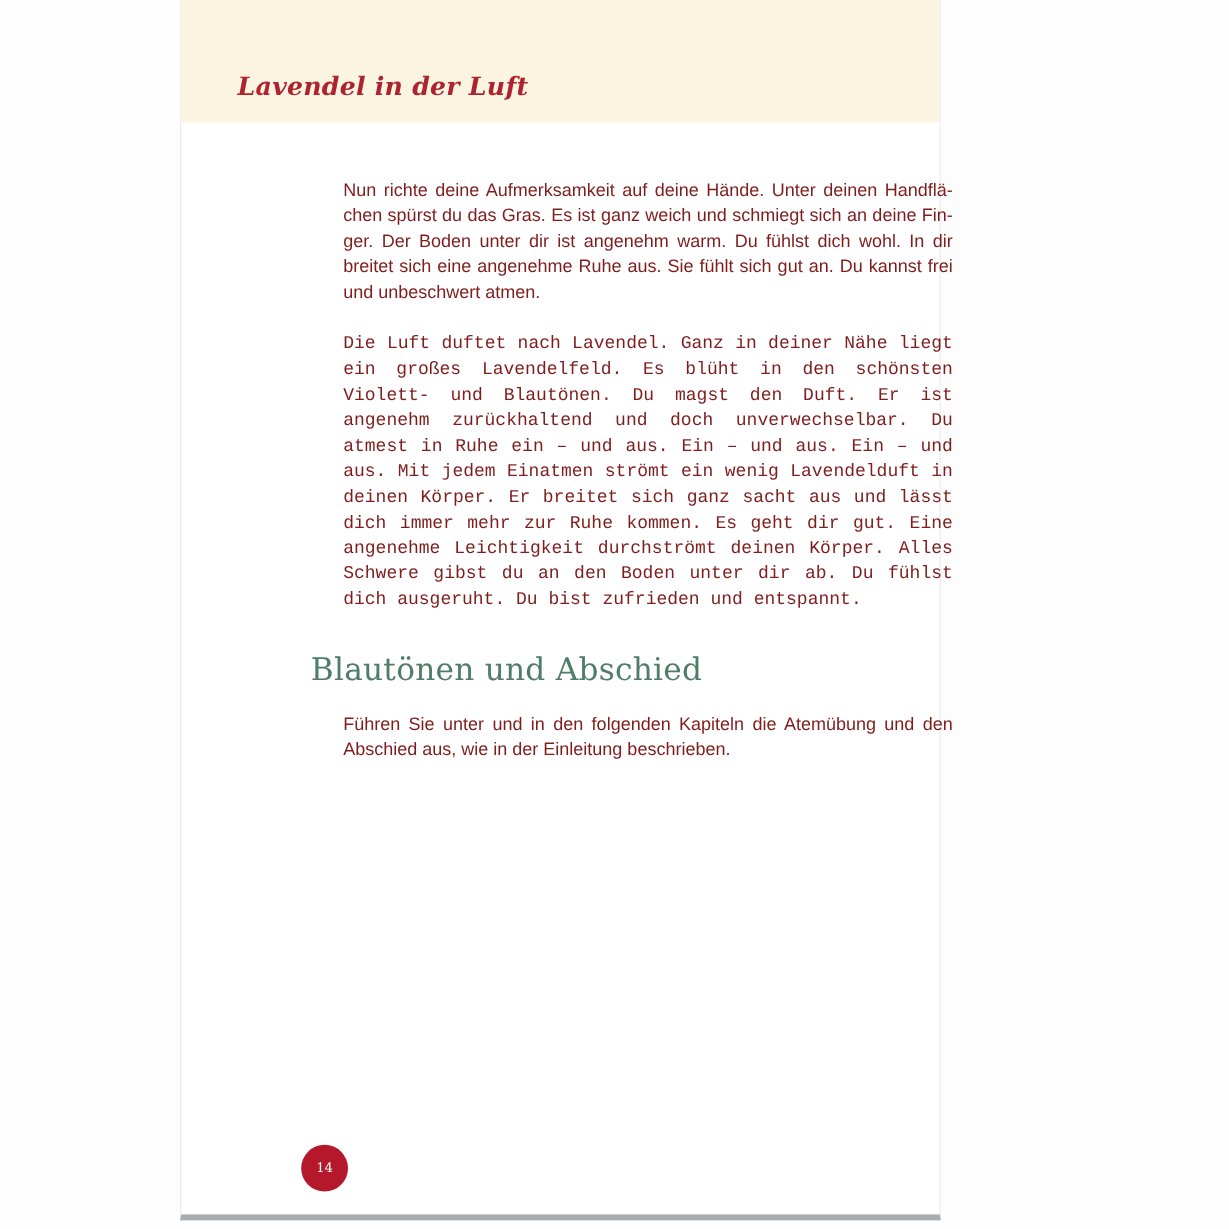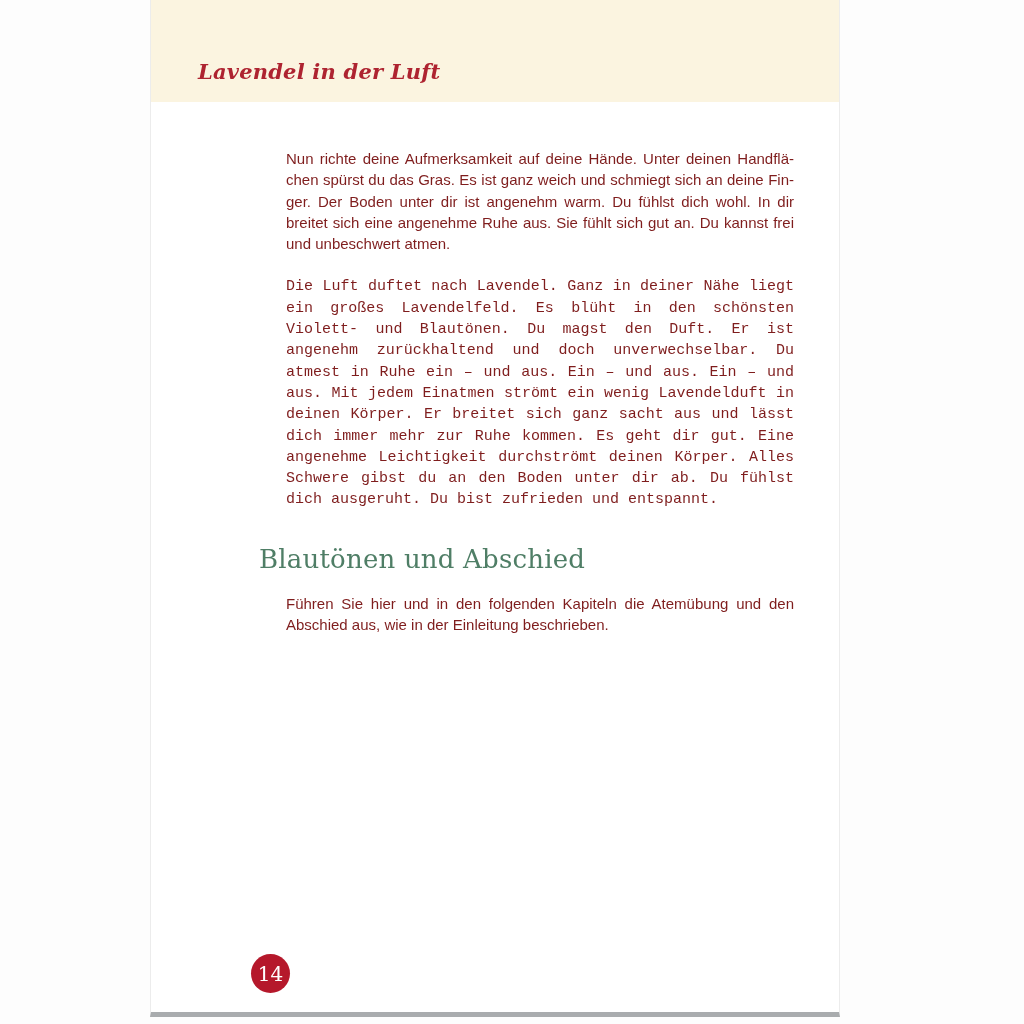--- a/index.html
+++ b/index.html
@@ -9,21 +9,21 @@
     font-family: "Liberation Sans", sans-serif;
     overflow: hidden;
   }
   .canvas {
     position: relative;
     width: 1024px; height: 1024px;
   }
   .page {
     position: absolute;
     left: 150px; top: 0;
-    width: 690px; height: 1017px;
+    width: 634px; height: 1017px;
     background: #ffffff;
     border-left: 1px solid #ececec;
     border-right: 1px solid #ececec;
     border-bottom: 5px solid #a9acae;
   }
   .header-band {
     height: 102px;
     background: #fbf4e0;
     display: flex;
     align-items: flex-end;
@@ -64,21 +64,21 @@
     margin-top: 19px;
   }
   .page-number-badge {
     position: absolute;
     left: 100px; top: 954px;
     width: 39px; height: 39px;
     border-radius: 50%;
     background: #b5182b;
     color: #ffffff;
     font-family: "DejaVu Serif", serif;
-    font-size: 20px;
+    font-size: 11px;
     display: flex;
     align-items: center;
     justify-content: center;
   }
 </style>
 </head>
 <body>
 
 <div class="canvas">
   <div class="page">
@@ -87,21 +87,21 @@
       <div class="header-title">Lavendel in der Luft</div>
     </div>
 
     <div class="content">
       <p class="body-para para-1">Nun richte deine Aufmerksamkeit auf deine Hände. Unter deinen Handflä­chen spürst du das Gras. Es ist ganz weich und schmiegt sich an deine Fin­ger. Der Boden unter dir ist angenehm warm. Du fühlst dich wohl. In dir breitet sich eine angenehme Ruhe aus. Sie fühlt sich gut an. Du kannst frei und unbeschwert atmen.</p>
 
       <p class="body-para para-2">Die Luft duftet nach Lavendel. Ganz in deiner Nähe liegt ein großes Lavendel­feld. Es blüht in den schönsten Violett- und Blautönen. Du magst den Duft. Er ist angenehm zurückhaltend und doch unverwechselbar. Du atmest in Ruhe ein – und aus. Ein – und aus. Ein – und aus. Mit jedem Einatmen strömt ein wenig Lavendelduft in deinen Körper. Er breitet sich ganz sacht aus und lässt dich immer mehr zur Ruhe kommen. Es geht dir gut. Eine angenehme Leichtigkeit durchströmt deinen Körper. Alles Schwere gibst du an den Bo­den unter dir ab. Du fühlst dich ausgeruht. Du bist zufrieden und entspannt.</p>
 
       <h2 class="section-heading">Blautönen und Abschied</h2>
 
-      <p class="body-para section-para">Führen Sie hier und in den folgenden Kapiteln die Atemübung und den Abschied aus, wie in der Einleitung beschrieben.</p>
+      <p class="body-para section-para">Führen Sie unter und in den folgenden Kapiteln die Atemübung und den Abschied aus, wie in der Einleitung beschrieben.</p>
     </div>
 
     <div class="page-number-badge">
       <span>14</span>
     </div>
 
   </div>
 </div>
 
 </body></html>

